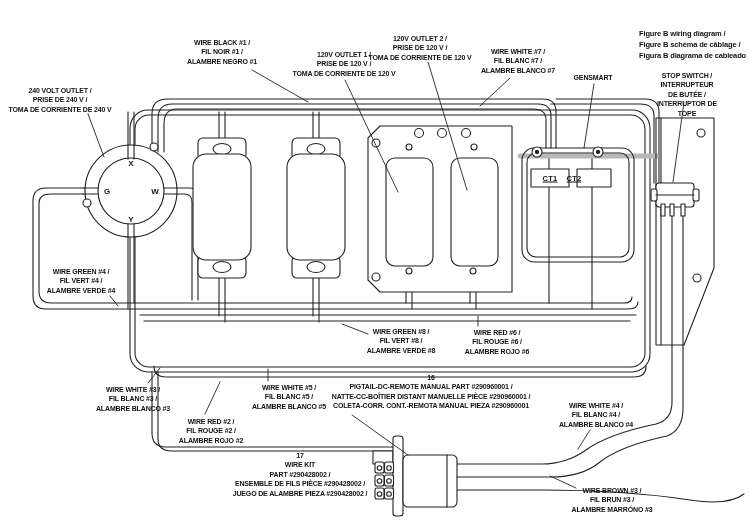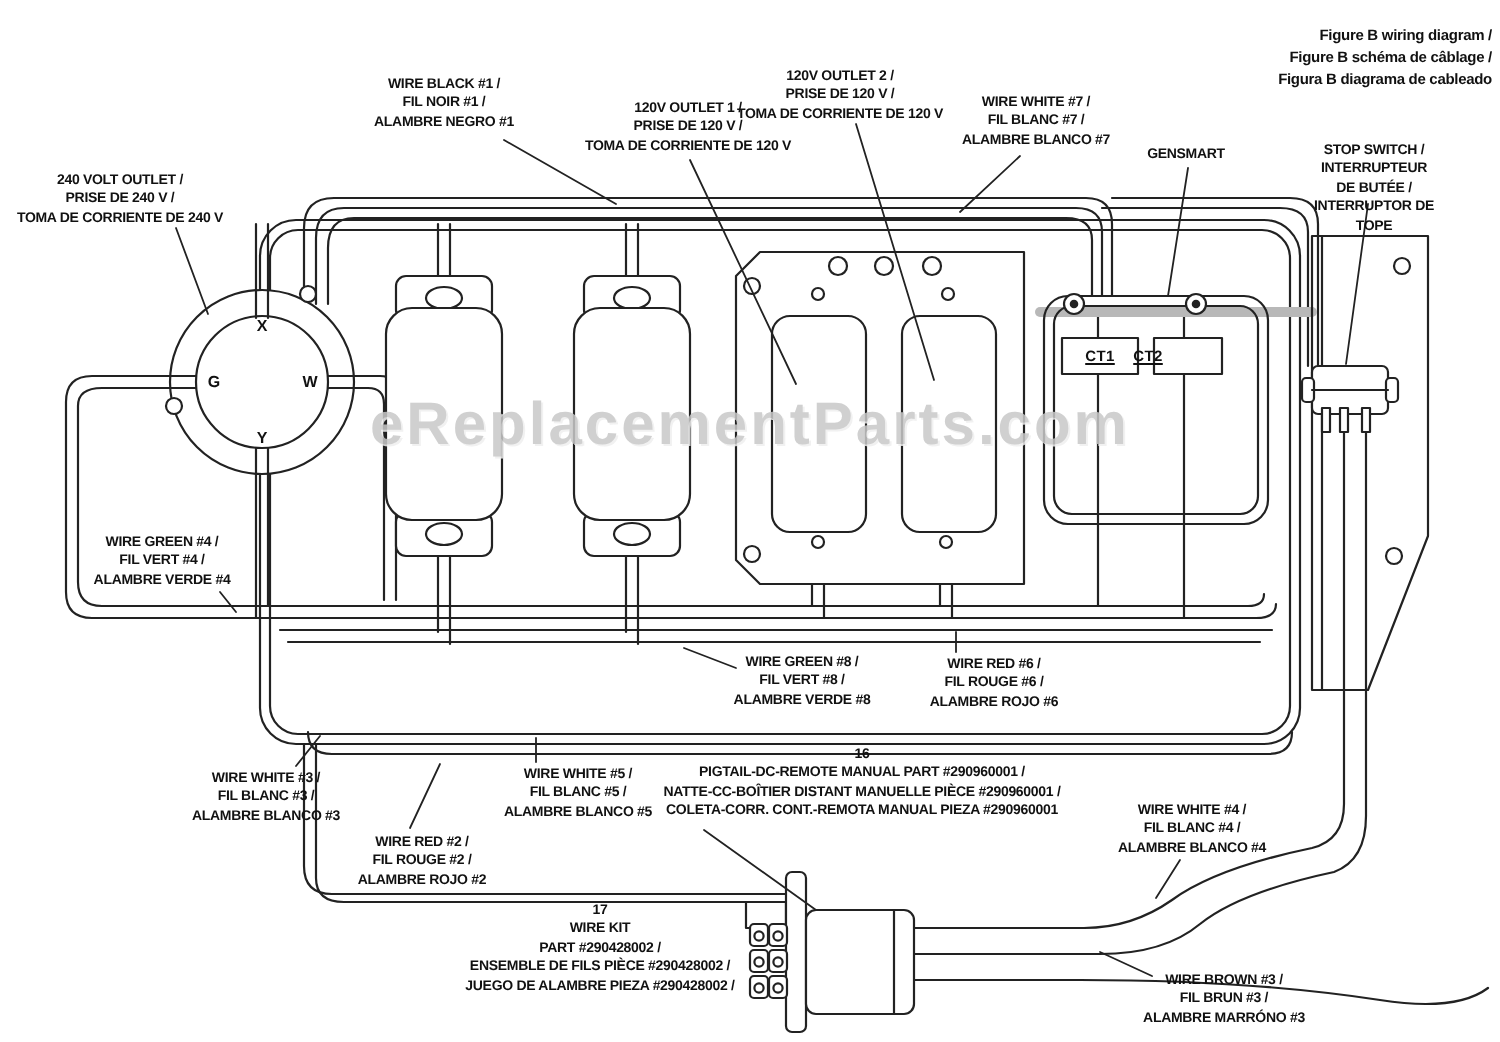--- a/index.html
+++ b/index.html
@@ -7,21 +7,21 @@
     position:relative;width:750px;height:521px;background:#ffffff;
     font-family:"Liberation Sans",sans-serif;overflow:hidden;
   }
   .stage svg{position:absolute;left:0;top:0;}
   .lbl{
     position:absolute;transform:translateX(-50%);
     font:bold 7px/9.4px "Liberation Sans",sans-serif;
     color:#111;text-align:center;white-space:pre-line;letter-spacing:-0.15px;
     z-index:3;
   }
-  .lbl.rt{transform:none;text-align:right;font-size:7.5px;line-height:11px;}
+  .lbl.rt{transform:none;text-align:left;font-size:7.5px;line-height:11px;margin-top:16px;}
   .term{
     position:absolute;transform:translate(-50%,-50%);
     font:bold 8px "Liberation Sans",sans-serif;color:#111;z-index:3;
   }
   .ctlabel{
     position:absolute;transform:translate(-50%,-50%);
     font:bold 7.5px "Liberation Sans",sans-serif;color:#111;z-index:3;letter-spacing:.2px;text-decoration:underline;
   }
   .watermark{
     position:absolute;left:375px;top:213px;transform:translate(-50%,-50%);
@@ -203,21 +203,20 @@
         <path d="M268,381 L268,369"></path>
         <path d="M368,334 L342,324"></path>
         <path d="M478,326 L478,316"></path>
         <path d="M352,415 L408,455"></path>
         <path d="M590,430 L578,449"></path>
         <path d="M576,488 L550,476"></path>
       </g>
     </g>
   </svg>
 
-  <div class="watermark" style="color: rgb(200, 200, 200);">eReplacementParts.com</div>
 
   <div class="lbl rt" style="right:4px;top:12px;">Figure B wiring diagram /
 Figure B schéma de câblage /
 Figura B diagrama de cableado</div>
 
   <div class="lbl" style="left:60px;top:86px;">240 VOLT OUTLET /
 PRISE DE 240 V /
 TOMA DE CORRIENTE DE 240 V</div>
   <div class="lbl" style="left:222px;top:38px;">WIRE BLACK #1 /
 FIL NOIR #1 /

